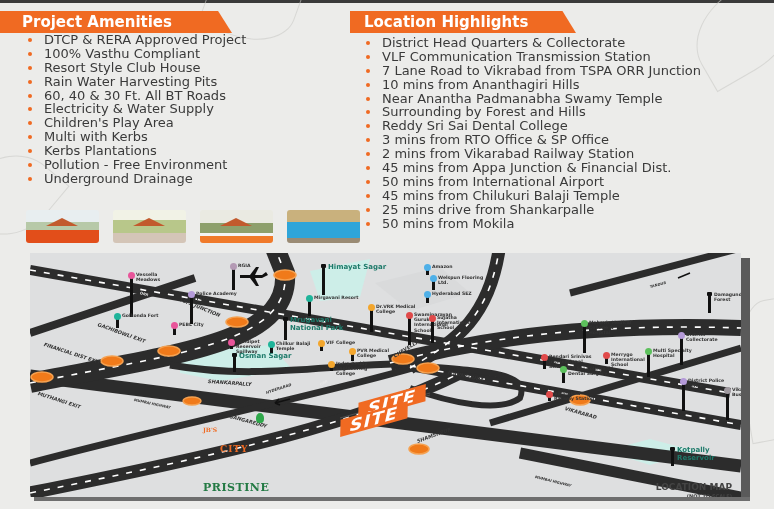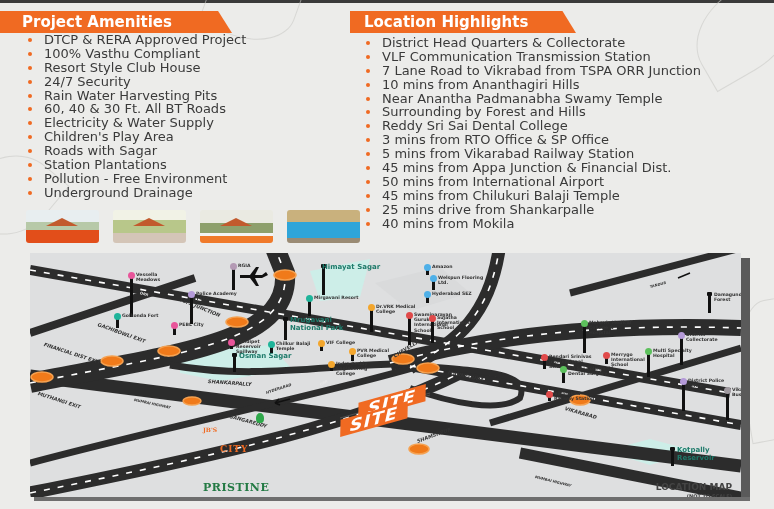--- a/index.html
+++ b/index.html
@@ -72,27 +72,26 @@
 <div class="leaf" style="left:205px;top:-20px;width:90px;height:60px;transform:rotate(20deg)"></div>
 <div class="leaf" style="left:690px;top:-10px;width:110px;height:80px;transform:rotate(-30deg)"></div>
 <div class="leaf" style="left:-30px;top:150px;width:80px;height:90px;transform:rotate(40deg)"></div>
 <div class="leaf" style="left:740px;top:300px;width:60px;height:140px;transform:rotate(-10deg)"></div>
 
 <div class="section-header" id="amen-header">Project Amenities</div>
 <ul class="bullets" id="amen-list">
   <li>DTCP &amp; RERA Approved Project</li>
   <li>100% Vasthu Compliant</li>
   <li>Resort Style Club House</li>
-  <li>24/7 Security</li>
   <li>Rain Water Harvesting Pits</li>
   <li>60, 40 &amp; 30 Ft. All BT Roads</li>
   <li>Electricity &amp; Water Supply</li>
   <li>Children's Play Area</li>
-  <li>Roads with Sagar</li>
-  <li>Station Plantations</li>
+  <li>Multi with Kerbs</li>
+  <li>Kerbs Plantations</li>
   <li>Pollution - Free Environment</li>
   <li>Underground Drainage</li>
 </ul>
 
 <div class="thumbs">
   <div class="thumb t1">
       <div class="roof"></div>
     </div>
   <div class="thumb t2">
       <div class="roof"></div>
@@ -106,26 +105,26 @@
 <div class="section-header" id="loc-header">Location Highlights</div>
 <ul class="bullets" id="loc-list">
   <li>District Head Quarters &amp; Collectorate</li>
   <li>VLF Communication Transmission Station</li>
   <li>7 Lane Road to Vikrabad from TSPA ORR Junction</li>
   <li>10 mins from Ananthagiri Hills</li>
   <li>Near Anantha Padmanabha Swamy Temple</li>
   <li>Surrounding by Forest and Hills</li>
   <li>Reddy Sri Sai Dental College</li>
   <li>3 mins from RTO Office &amp; SP Office</li>
-  <li>5 mins from Vikarabad Railway Station</li>
+  <li>2 mins from Vikarabad Railway Station</li>
   <li>45 mins from Appa Junction &amp; Financial Dist.</li>
   <li>50 mins from International Airport</li>
   <li>45 mins from Chilukuri Balaji Temple</li>
   <li>25 mins drive from Shankarpalle</li>
-  <li>40 mins from Mokila</li>
+  <li>50 mins from Mokila</li>
 </ul>
 
 <div class="map-shadow"></div>
 <div class="map-bottom"></div>
 <div class="map" id="map">
   <svg width="711" height="244" viewBox="0 0 711 244">
 
     <polygon points="150,100 240,92 262,116 190,128 150,120" fill="#cdeee8"></polygon>
     <polygon points="280,18 340,6 330,44 290,48" fill="#cdeee8"></polygon>
     <polygon points="575,198 620,186 665,198 620,212" fill="#cdeee8"></polygon>
@@ -216,21 +215,21 @@
         <div class="dot" style="background: rgb(232, 85, 154);"></div>
       </div>
       <div class="plabel" style="left: 106px; top: 19px; max-width: 46px; white-space: normal;">Vessella Meadows</div>
       <div class="pin" style="left: 202px; top: 13px; height: 24px;">
         <div class="dot" style="background: rgb(180, 154, 180);"></div>
       </div>
       <div class="plabel" style="left: 208px; top: 10px; max-width: 46px; white-space: normal;">RGIA</div>
       <div class="pin" style="left: 292px; top: 14px; height: 28px;">
         <div class="dot" style="background: rgb(17, 17, 17); width: 5px; height: 4px; left: -1px; border-radius: 1px;"></div>
       </div>
-      <div class="plabel big teal" style="left: 292px; top: 11px; max-width: 70px; white-space: normal;">Himayat Sagar</div>
+      <div class="plabel big teal" style="left: 298px; top: 11px; max-width: 70px; white-space: normal;">Himayat Sagar</div>
       <div class="pin" style="left: 160px; top: 41px; height: 30px;">
         <div class="dot" style="background: rgb(180, 154, 216);"></div>
       </div>
       <div class="plabel" style="left: 166px; top: 38px; max-width: 46px; white-space: normal;">Police Academy TSPA</div>
       <div class="pin" style="left: 86px; top: 63px; height: 12px;">
         <div class="dot" style="background: rgb(31, 180, 154);"></div>
       </div>
       <div class="plabel" style="left: 92px; top: 60px; max-width: 46px; white-space: normal;">Golkonda Fort</div>
       <div class="pin" style="left: 143px; top: 72px; height: 10px;">
         <div class="dot" style="background: rgb(232, 85, 154);"></div>

